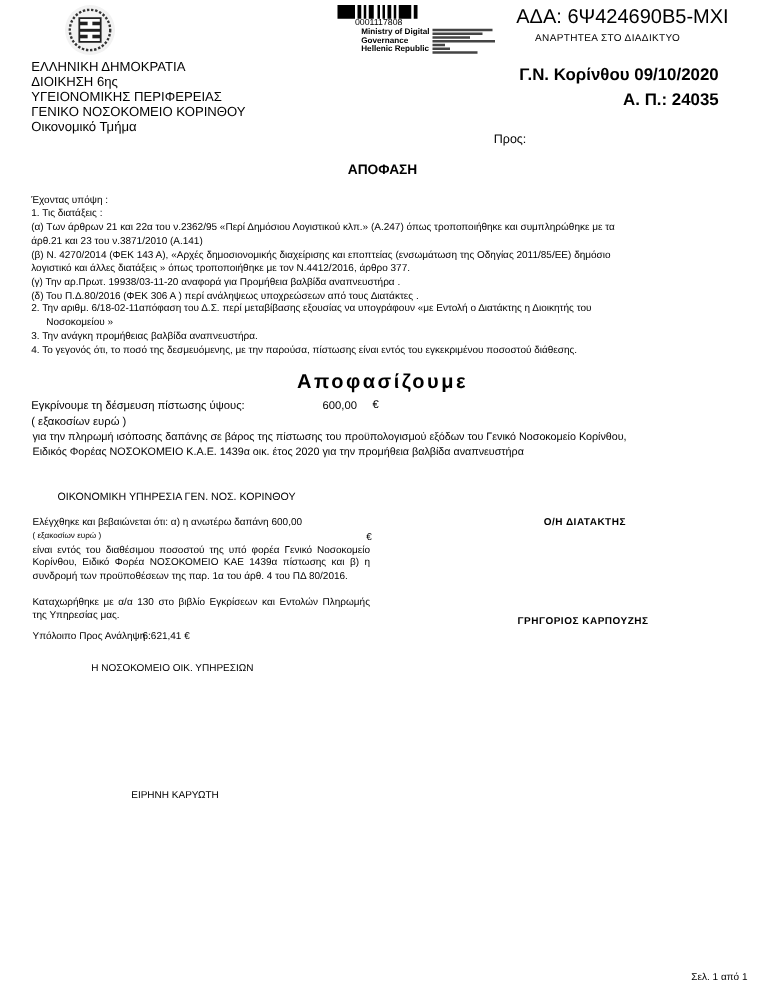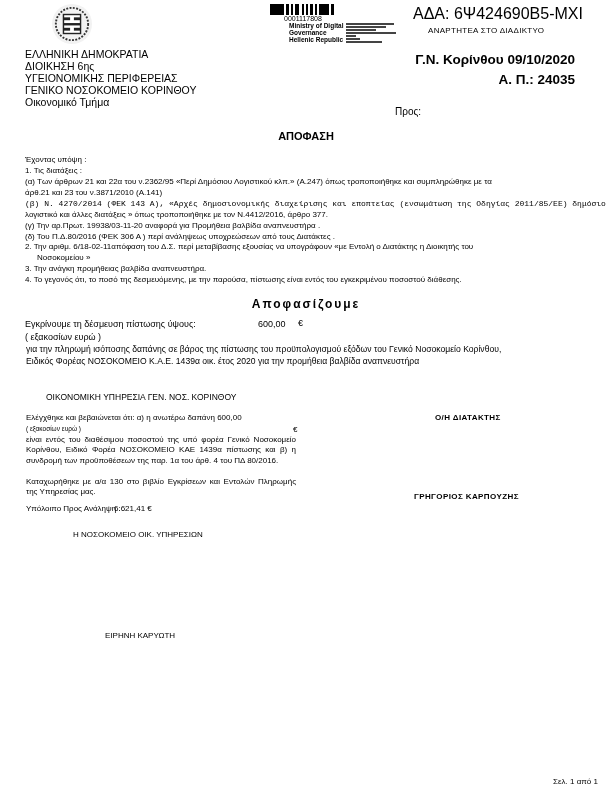--- a/index.html
+++ b/index.html
@@ -19,21 +19,21 @@
       display: flex; gap: 0; }
     .barcode span { display: block; height: 11px; background: #000; }
     .tiny { font-size: 6.5px; line-height: 7px; }
     .ada { left: 413px; top: 5px; font-size: 16px; }
     .post { left: 428px; top: 26px; font-size: 8px; letter-spacing: 0.3px; }
     .date { right: 37px; top: 52px; font-size: 13.5px; font-weight: bold; }
     .protocol { right: 37px; top: 72px; font-size: 13.5px; font-weight: bold; }
     .pros { left: 395px; top: 106px; font-size: 10px; }
     .title { left: 0; width: 612px; text-align: center; top: 130px; font-size: 11px; font-weight: bold; }
     .body-text { left: 25px; font-size: 8px; line-height: 10.3px; }
-    .decide { left: 0; width: 612px; text-align: center; top: 297px; font-size: 12px; font-weight: bold; letter-spacing: 2px; }
+    .decide { left: 0; width: 612px; text-align: center; top: 297px; font-size: 16px; font-weight: bold; letter-spacing: 2px; }
     .main { font-size: 9px; line-height: 12px; }
     .sec { font-size: 8.5px; }
     .justify { width: 270px; white-space: normal; text-align: justify; font-size: 8px; line-height: 10.3px; }
     .sig { font-size: 8px; font-weight: bold; letter-spacing: 0.4px; }
     .footer { right: 14px; top: 777px; font-size: 8px; }
   </style>
 </head>
 <body>
 
 <div class="emblem">
@@ -85,21 +85,21 @@
 <div class="abs date">Γ.Ν. Κορίνθου 09/10/2020</div>
 <div class="abs protocol">Α. Π.: 24035</div>
 <div class="abs pros">Προς:</div>
 
 <div class="abs title">ΑΠΟΦΑΣΗ</div>
 
 <div class="abs body-text" style="top:155px;">Έχοντας υπόψη :</div>
 <div class="abs body-text" style="top:166px;">1. Τις διατάξεις :</div>
 <div class="abs body-text" style="top:177px;">(α) Των άρθρων 21 και 22α του ν.2362/95 «Περί Δημόσιου Λογιστικού κλπ.» (Α.247) όπως τροποποιήθηκε και συμπληρώθηκε με τα</div>
 <div class="abs body-text" style="top:188px;">άρθ.21 και 23 του ν.3871/2010 (Α.141)</div>
-<div class="abs body-text" style="top:199px;font-family:Liberation Mono, monospace;">(β) Ν. 4270/2014 (ΦΕΚ 143 Α), «Αρχές δημοσιονομικής διαχείρισης και εποπτείας (ενσωμάτωση της Οδηγίας 2011/85/ΕΕ) δημόσιο</div>
+<div class="abs body-text" style="top:199px;">(β) Ν. 4270/2014 (ΦΕΚ 143 Α), «Αρχές δημοσιονομικής διαχείρισης και εποπτείας (ενσωμάτωση της Οδηγίας 2011/85/ΕΕ) δημόσιο</div>
 <div class="abs body-text" style="top:210px;">λογιστικό και άλλες διατάξεις » όπως τροποποιήθηκε με τον Ν.4412/2016, άρθρο 377.</div>
 <div class="abs body-text" style="top:221px;">(γ) Την αρ.Πρωτ. 19938/03-11-20 αναφορά για Προμήθεια βαλβίδα αναπνευστήρα .</div>
 <div class="abs body-text" style="top:232px;">(δ) Του Π.Δ.80/2016 (ΦΕΚ 306 Α ) περί ανάληψεως υποχρεώσεων από τους Διατάκτες .</div>
 <div class="abs body-text" style="top:242px;">2. Την αριθμ. 6/18-02-11απόφαση του Δ.Σ. περί μεταβίβασης εξουσίας να υπογράφουν «με Εντολή ο Διατάκτης η Διοικητής του</div>
 <div class="abs body-text" style="top:253px;margin-left:12px;">Νοσοκομείου »</div>
 <div class="abs body-text" style="top:264px;">3. Την ανάγκη προμήθειας βαλβίδα αναπνευστήρα.</div>
 <div class="abs body-text" style="top:275px;">4. Το γεγονός ότι, το ποσό της δεσμευόμενης, με την παρούσα, πίστωσης είναι εντός του εγκεκριμένου ποσοστού διάθεσης.</div>
 
 <div class="abs decide">Αποφασίζουμε</div>
 <div class="abs main" style="left:25px;top:318px;">Εγκρίνουμε τη δέσμευση πίστωσης ύψους:</div>

